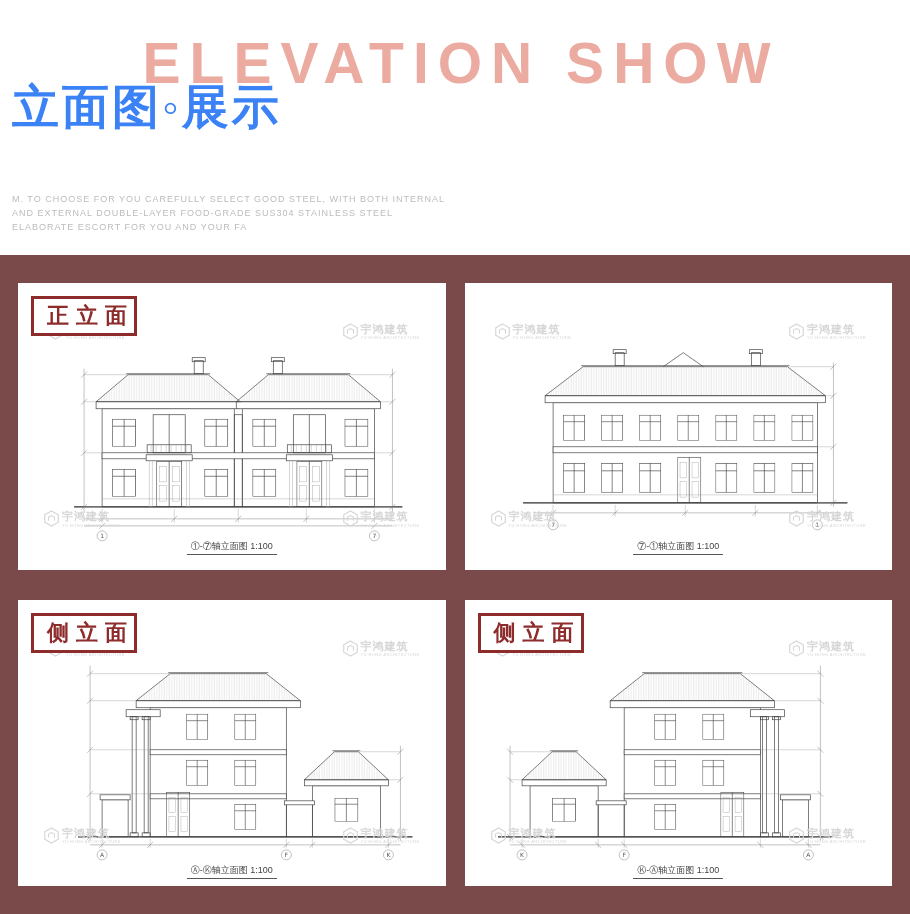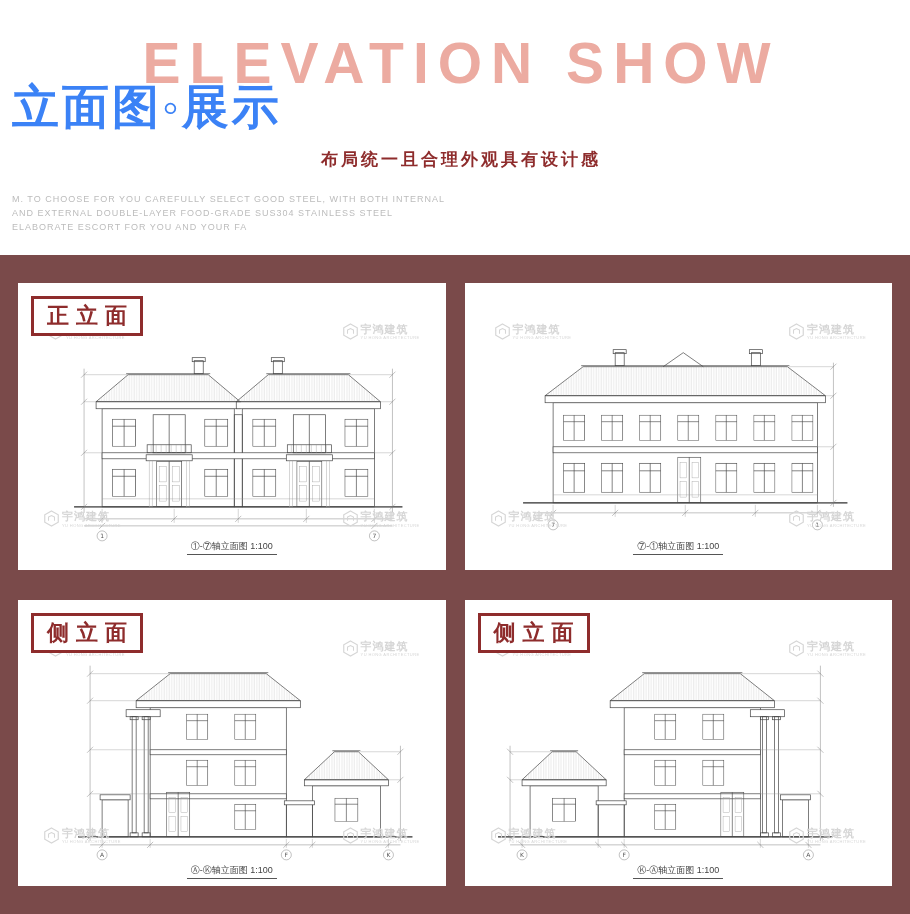--- a/index.html
+++ b/index.html
@@ -19,21 +19,21 @@
 
   
   .section{position:absolute;top:255px;left:0;right:0;bottom:0;
            background:#7a4a4a;padding:28px 18px;box-sizing:border-box;}
   .grid{display:grid;grid-template-columns:1fr 1fr;gap:30px 19px;height:100%;}
   .card{position:relative;background:#fff;overflow:hidden;}
   .drawing{position:absolute;left:0;top:0;width:100%;height:100%;}
 
   .panel-label{position:absolute;top:13px;left:13px;z-index:3;background:#fff;
                border:3px solid #8e2c2c;color:#8e2c2c;font-size:22px;font-weight:600;
-               letter-spacing:7px;padding:4px 6px 4px 13px;line-height:1.2;}
+               letter-spacing:7px;padding:4px 0 4px 13px;line-height:1.2;}
   .caption{position:absolute;left:50%;transform:translateX(-50%);z-index:2;
            font-size:9px;color:#444;white-space:nowrap;background:#fff;
            border-bottom:1.5px solid #555;padding:12px 4px 1px 4px;}
   .c12{top:245px;}
   .c34{top:252px;}
 
   
   .wm{position:absolute;display:flex;align-items:center;gap:3px;color:#d6d6d6;z-index:1;}
   .wm .cn{font-size:11px;font-weight:700;line-height:1.1;letter-spacing:1px;}
   .wm .en{font-size:4px;letter-spacing:.4px;}
@@ -111,21 +111,20 @@
       <line class="dim" x1="72" y1="243" x2="382" y2="243"></line>
       <path class="thin" d="M84 237V246 M132 237V246 M268 237V246 M294 237V246 M370 237V246"></path>
       <path class="dim" d="M81 246L87 240 M129 246L135 240 M265 246L271 240 M291 246L297 240 M367 246L373 240"></path>
     </g>
   </defs>
 </svg>
 
 <div class="hero">
   <div class="hero-bg">ELEVATION SHOW</div>
   <div class="hero-title">立面图◦展示</div>
-  <div class="hero-sub">布局统一且合理外观具有设计感</div>
   <div class="hero-desc">
     <div>M. TO CHOOSE FOR YOU CAREFULLY SELECT GOOD STEEL, WITH BOTH INTERNAL</div>
     <div>AND EXTERNAL DOUBLE-LAYER FOOD-GRADE SUS304 STAINLESS STEEL</div>
     <div>ELABORATE ESCORT FOR YOU AND YOUR FA</div>
   </div>
 </div>
 
 <div class="section">
   <div class="grid">
 

